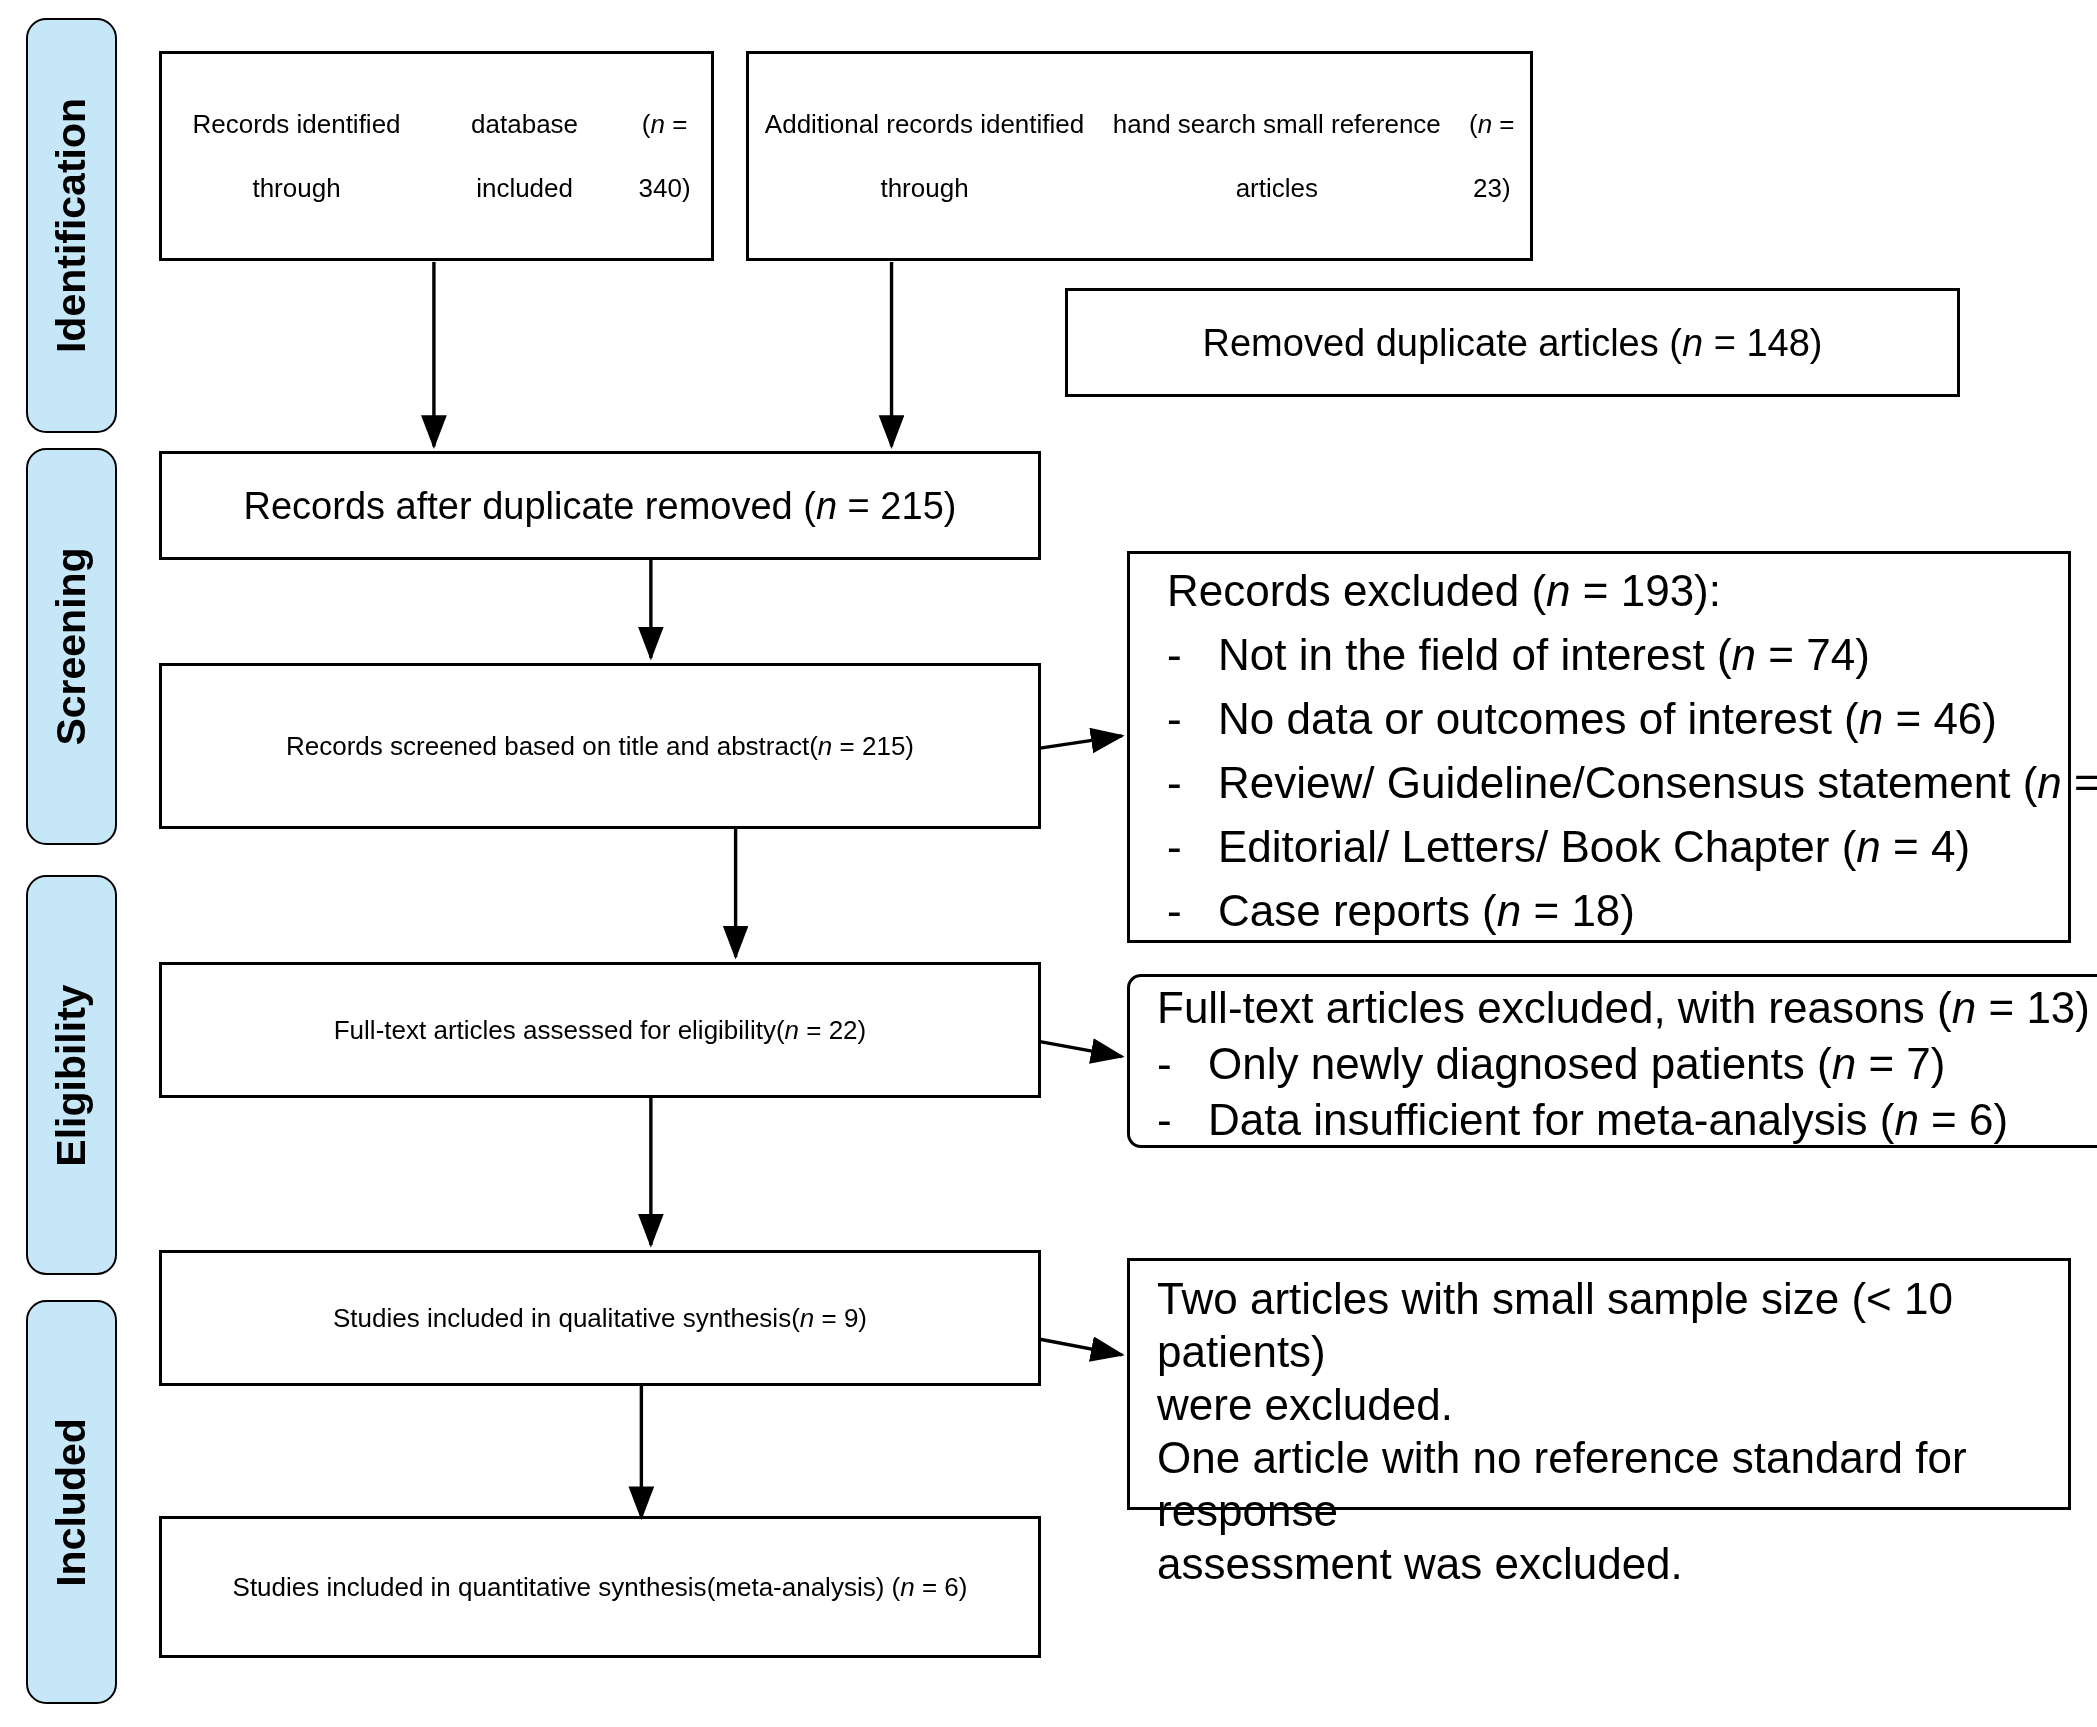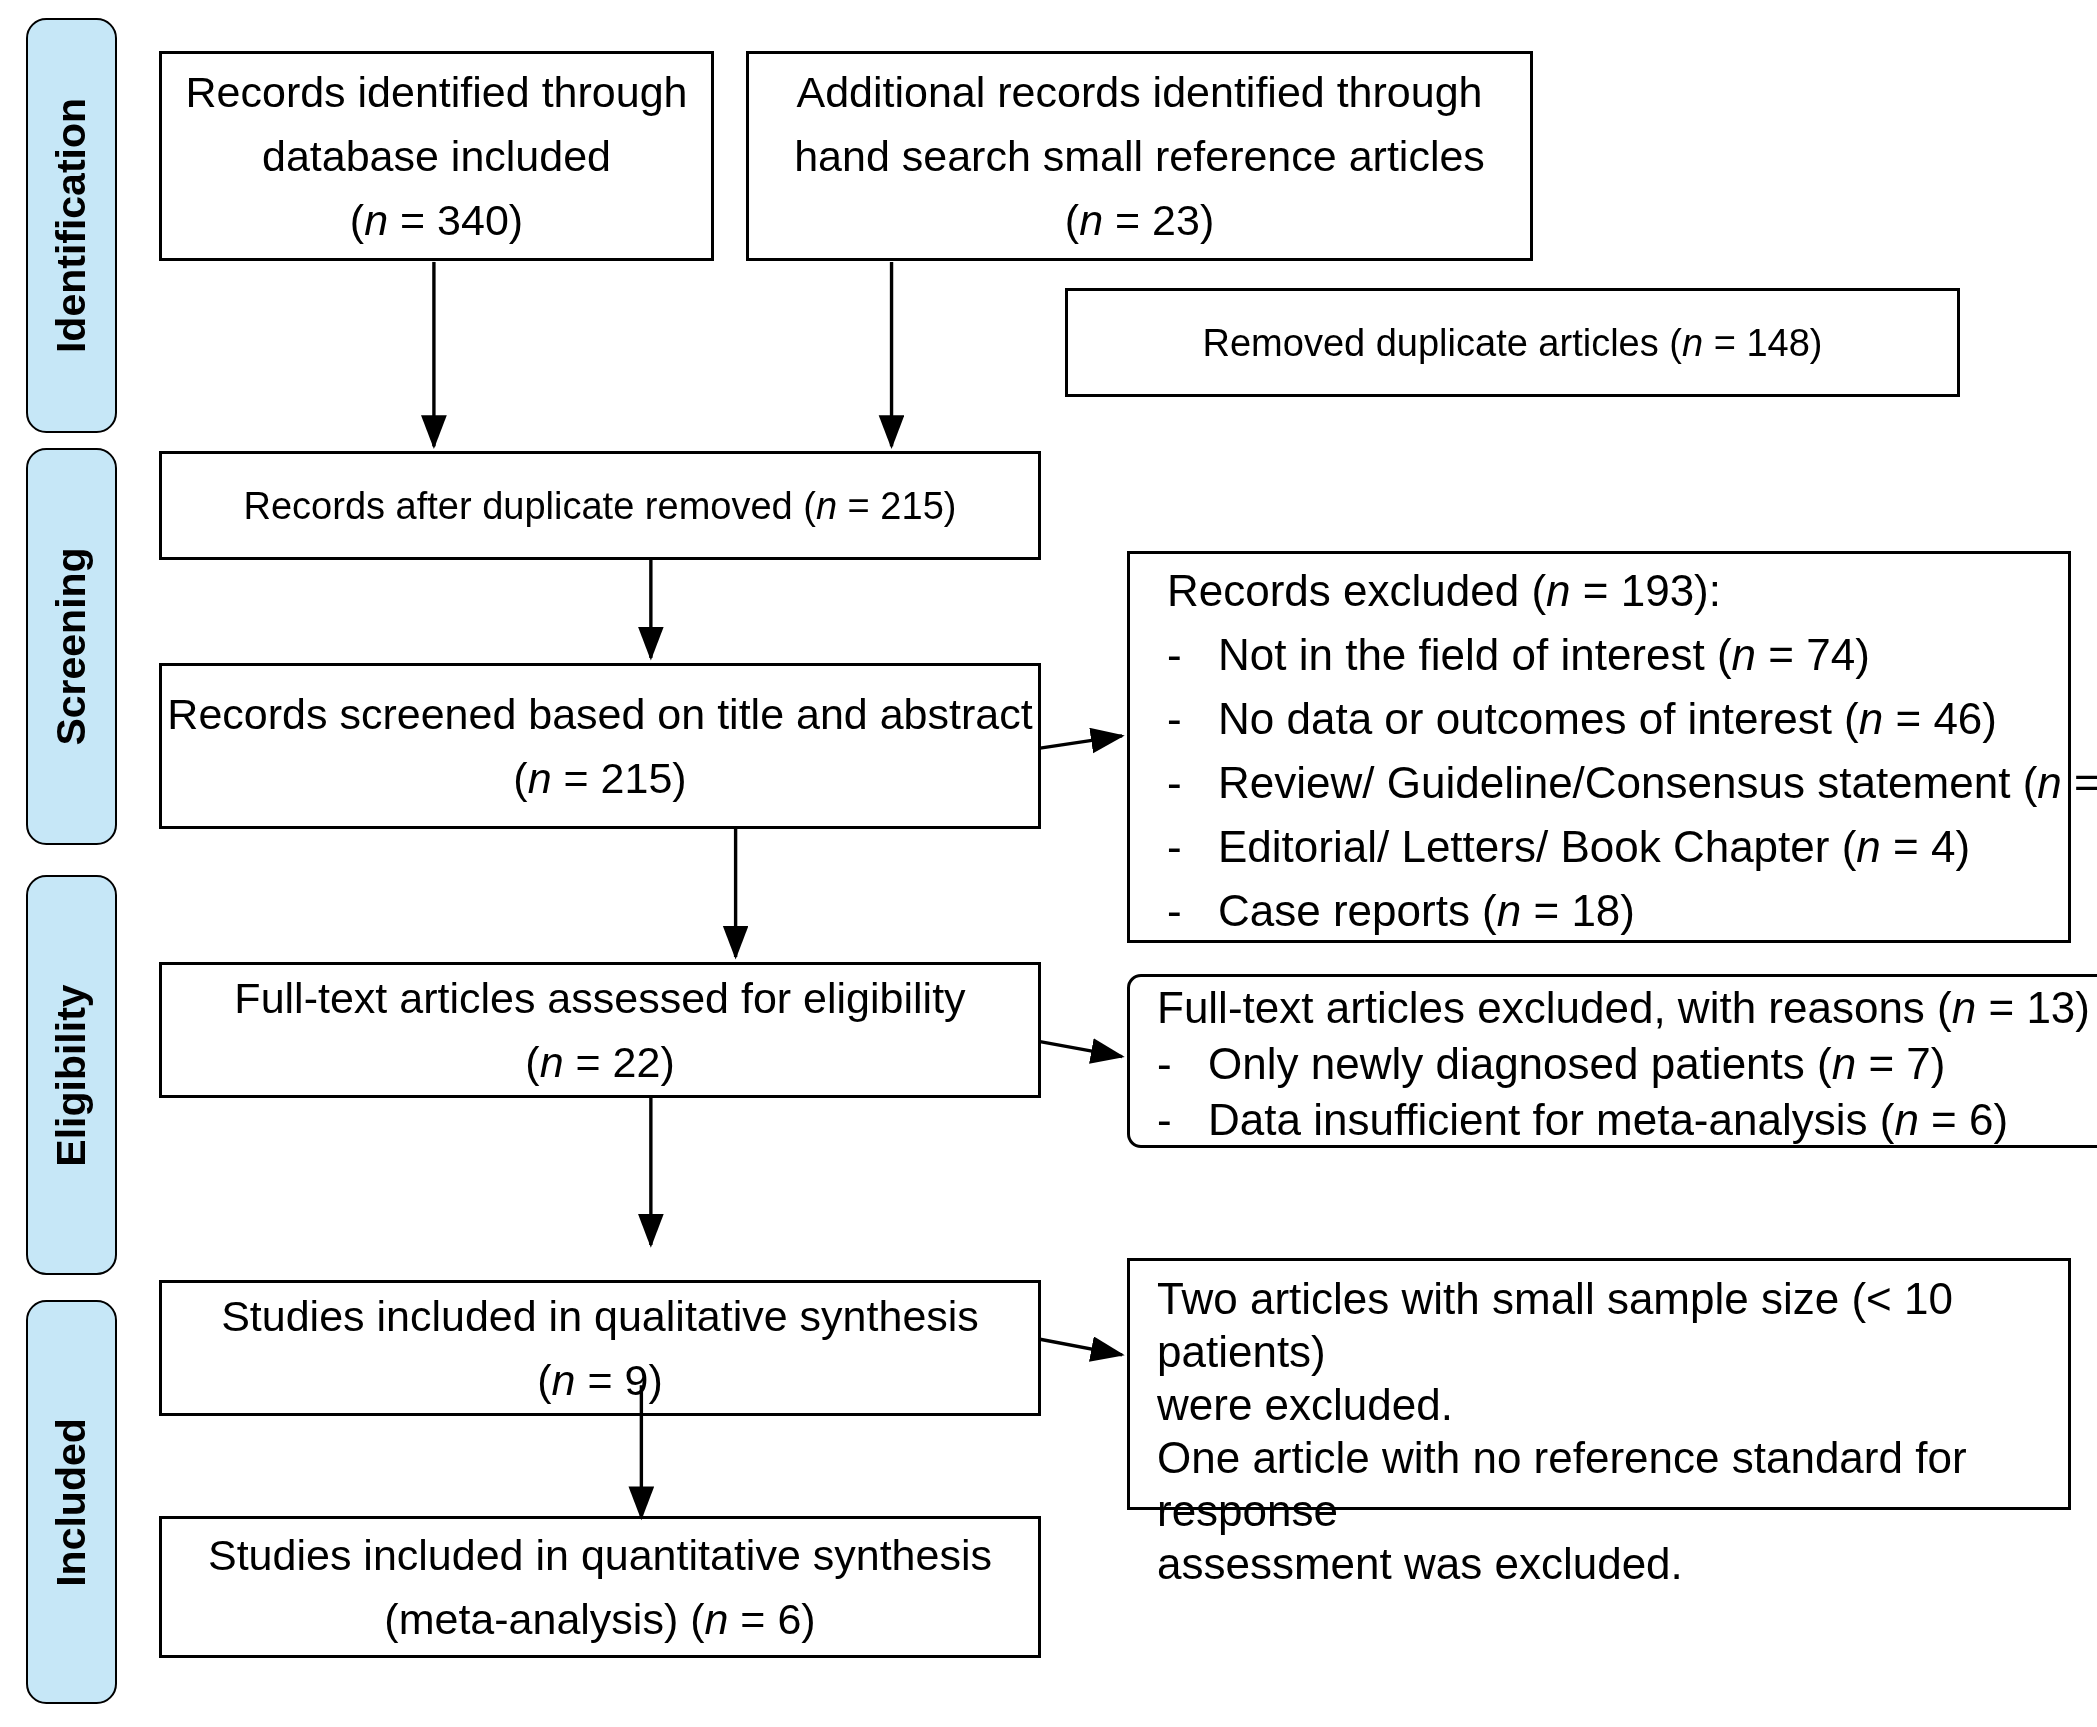--- a/index.html
+++ b/index.html
@@ -6,22 +6,22 @@
   body{width:2097px;height:1728px;font-family:"Liberation Sans",sans-serif;color:#000;}
   #canvas{position:relative;width:2097px;height:1728px;background:#ffffff;overflow:hidden;}
 
   
   .stage{position:absolute;left:26px;width:91px;background:#c6e7f7;border:2.7px solid #000;
          border-radius:20.3px;box-sizing:border-box;display:flex;align-items:center;justify-content:center;}
   .stage span{transform:rotate(-90deg);white-space:nowrap;font-weight:bold;font-size:41px;}
 
   
   .box{position:absolute;background:#ffffff;border:3.4px solid #000;box-sizing:border-box;}
-  .center{display:flex;flex-direction:column;align-items:center;justify-content:center;
-          text-align:center;font-size:43px;line-height:64px;}
+  .center{display:flex;flex-direction:row;align-items:center;justify-content:center;
+          text-align:center;font-size:26px;line-height:64px;}
   .single{display:flex;align-items:center;justify-content:center;text-align:center;
           font-size:38px;line-height:64px;}
 
   .listbox{font-size:44px;text-align:left;}
   .b-excl{padding:5.4px 12.2px 0 37px;line-height:64px;}
   .b-ftexcl{padding:2.7px 11px 0 27px;line-height:56px;}
   .b-note{padding:11px 12.2px 0 27px;line-height:53px;}
   .item{display:flex;align-items:flex-start;}
   .item .dash{width:51px;flex:none;}
   .item .itxt{flex:1;white-space:nowrap;}
@@ -108,21 +108,21 @@
     <div class="item">
       <span class="dash">-</span>
       <span class="itxt">Only newly diagnosed patients (<i>n</i> = 7)</span>
     </div>
     <div class="item">
       <span class="dash">-</span>
       <span class="itxt">Data insufficient for meta-analysis (<i>n</i> = 6)</span>
     </div>
   </div>
 
-  <div class="box center" style="left:159px;top:1280px;width:882px;height:136px;">
+  <div class="box center" style="left:159px;top:1250px;width:882px;height:136px;">
     <div class="nline">Studies included in qualitative synthesis</div>
     <div class="nline">(<i>n</i> = 9)</div>
   </div>
 
   <div class="box listbox b-note" style="left:1127px;top:1258px;width:944px;height:252px;">
     <div class="nline">Two articles with small sample size (&lt; 10 patients)</div>
     <div class="nline">were excluded.</div>
     <div class="nline">One article with no reference standard for response</div>
     <div class="nline">assessment was excluded.</div>
   </div>

